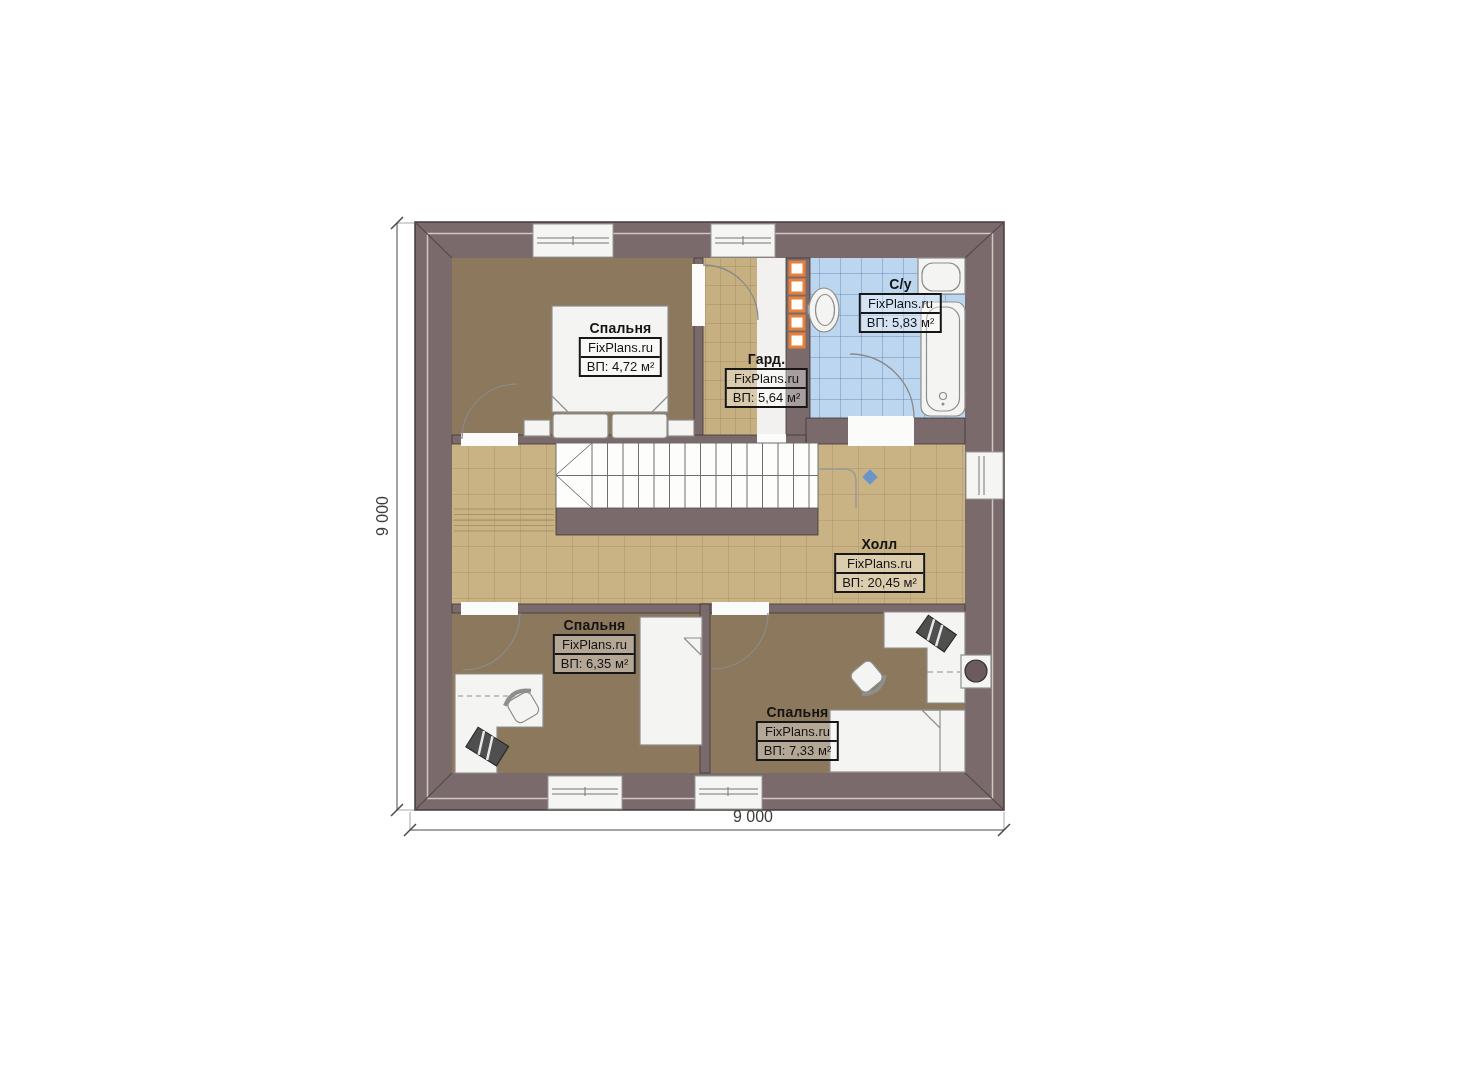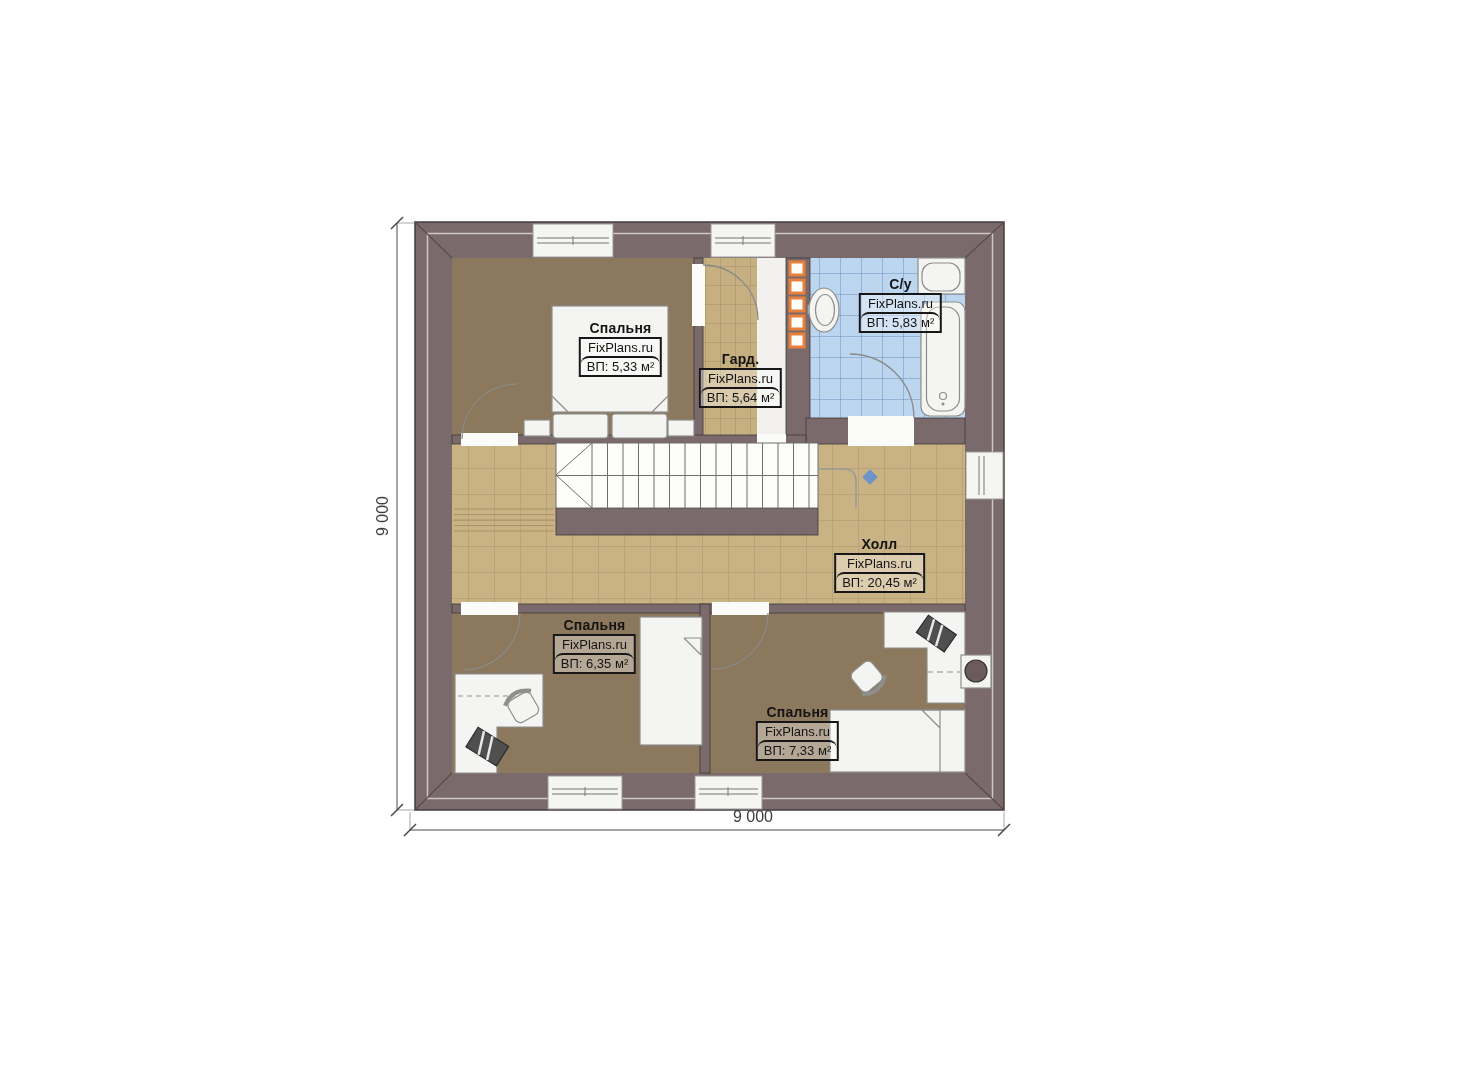--- a/index.html
+++ b/index.html
@@ -2,21 +2,21 @@
 <html><head>
 <meta charset="utf-8">
 <style>
   html,body{margin:0;padding:0;background:#fff;}
   .canvas{position:relative;width:1473px;height:1080px;background:#ffffff;overflow:hidden;
           font-family:"Liberation Sans",sans-serif;}
   .plan-svg{position:absolute;left:0;top:0;}
   .room-label{position:absolute;transform:translateX(-50%);text-align:center;color:#141414;white-space:nowrap;z-index:5;padding-left:13px;}
   .room-title{font-size:14px;font-weight:bold;margin-bottom:1px;letter-spacing:.2px;}
   .label-box{display:inline-block;border:2px solid #171717;background:rgba(255,255,255,0.35);}
-  .label-row{font-size:13px;line-height:17px;padding:0 6px;border-radius:8px;}
+  .label-row{font-size:13px;line-height:17px;padding:0 6px;}
   .label-row + .label-row{border-top:2px solid #171717;}
   .dim-label{position:absolute;font-size:16px;color:#3d3d3d;z-index:5;}
   .dim-label.left{left:383px;top:516px;transform:translate(-50%,-50%) rotate(-90deg);}
   .dim-label.bottom{left:753px;top:808px;transform:translateX(-50%);}
 </style>
 </head>
 <body>
 
 <div class="canvas">
 
@@ -199,25 +199,25 @@
     <path d="M410 830 H1004" stroke-width="1"></path>
     <path d="M410 830 V812 M1004 830 V812" stroke-width="0.7" opacity="0.7"></path>
     <path d="M404 836 L416 824 M998 836 L1010 824" stroke-width="1.5"></path>
   </g>
 </svg>
 
 <div class="room-label" style="left:614px;top:320px;">
   <div class="room-title">Спальня</div>
   <div class="label-box">
     <div class="label-row">FixPlans.ru</div>
-    <div class="label-row">ВП: 5,33 м²</div>
-  </div>
-</div>
-
-<div class="room-label" style="left:734px;top:351px;">
+    <div class="label-row">ВП: 4,72 м²</div>
+  </div>
+</div>
+
+<div class="room-label" style="left:760px;top:351px;">
   <div class="room-title">Гард.</div>
   <div class="label-box">
     <div class="label-row">FixPlans.ru</div>
     <div class="label-row">ВП: 5,64 м²</div>
   </div>
 </div>
 
 <div class="room-label" style="left:894px;top:276px;">
   <div class="room-title">С/у</div>
   <div class="label-box">

